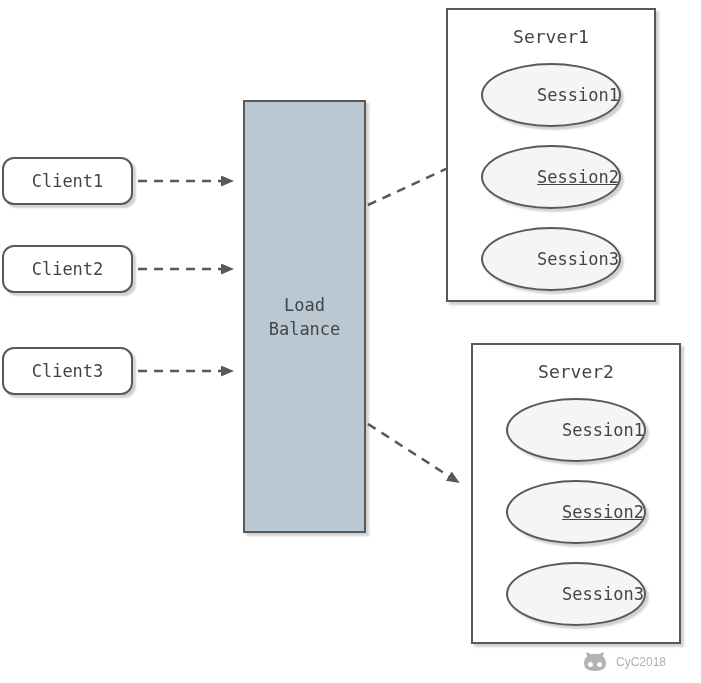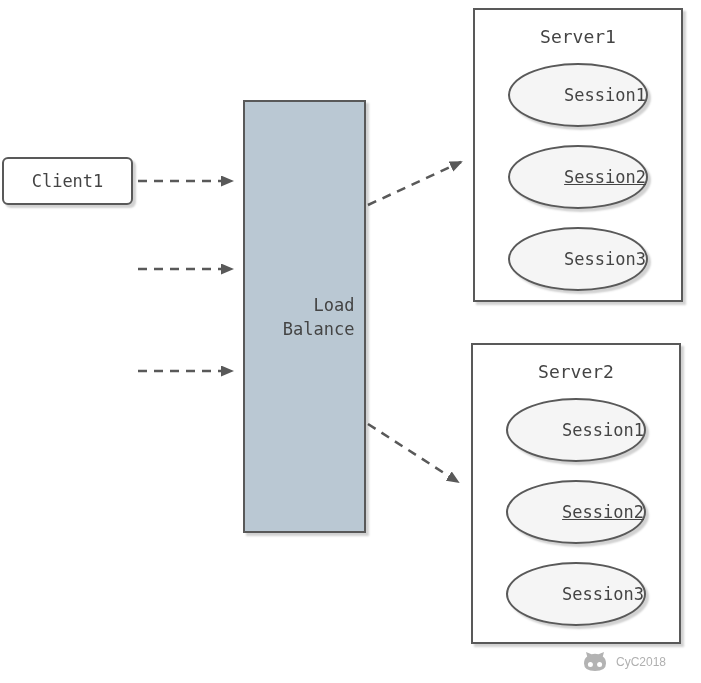--- a/index.html
+++ b/index.html
@@ -23,40 +23,40 @@
     overflow:hidden;
   }
   .node{
     position:absolute;
     border:2px solid var(--border);
     background:var(--node-fill);
     box-shadow:3px 3px 2px rgba(0,0,0,0.18);
   }
   .client{
     left:2px;width:131px;height:48px;
-    border-radius:6px;
+    border-radius:12px;
     display:flex;align-items:center;justify-content:center;
     font-size:17px;
   }
   .client1{top:157px;}
   .client2{top:245px;}
   .client3{top:347px;}
   .load-balance{
     left:243px;top:100px;width:123px;height:433px;
     background:var(--load-balance-fill);
     display:flex;align-items:center;justify-content:center;
-    text-align:right;
+    text-align:center;
     font-size:17px;line-height:24px;
   }
   .load-balance .lb-label{width:100px;}
   .server{
     width:210px;
     display:flex;flex-direction:column;align-items:center;
   }
-  .server1{left:473px;top:8px;height:294px;}
+  .server1{left:446px;top:8px;height:294px;}
   .server2{left:471px;top:343px;height:301px;}
   .server-title{
     margin-top:16px;
     font-size:18px;
     text-align:center;
   }
   .session{
     position:absolute;
     left:33px;width:140px;height:64px;
     border:2px solid var(--border);
@@ -102,20 +102,26 @@
     <line x1="138" y1="181" x2="232" y2="181" marker-end="url(#arrow)"></line>
     <line x1="138" y1="269" x2="232" y2="269" marker-end="url(#arrow)"></line>
     <line x1="138" y1="371" x2="232" y2="371" marker-end="url(#arrow)"></line>
     <line x1="368" y1="205" x2="461" y2="162" marker-end="url(#arrow)"></line>
     <line x1="368" y1="424" x2="458" y2="482" marker-end="url(#arrow)"></line>
   </svg>
 
   <div class="node client client1">
     <span>Client1</span>
   </div>
+  <div class="node client client2">
+    <span>Client2</span>
+  </div>
+  <div class="node client client3">
+    <span>Client3</span>
+  </div>
 
   <div class="node load-balance">
     <span class="lb-label">Load Balance</span>
   </div>
 
   <div class="node server server1">
     <div class="server-title">Server1</div>
     <div class="session session-1">
       <span>Session1</span>
     </div>

